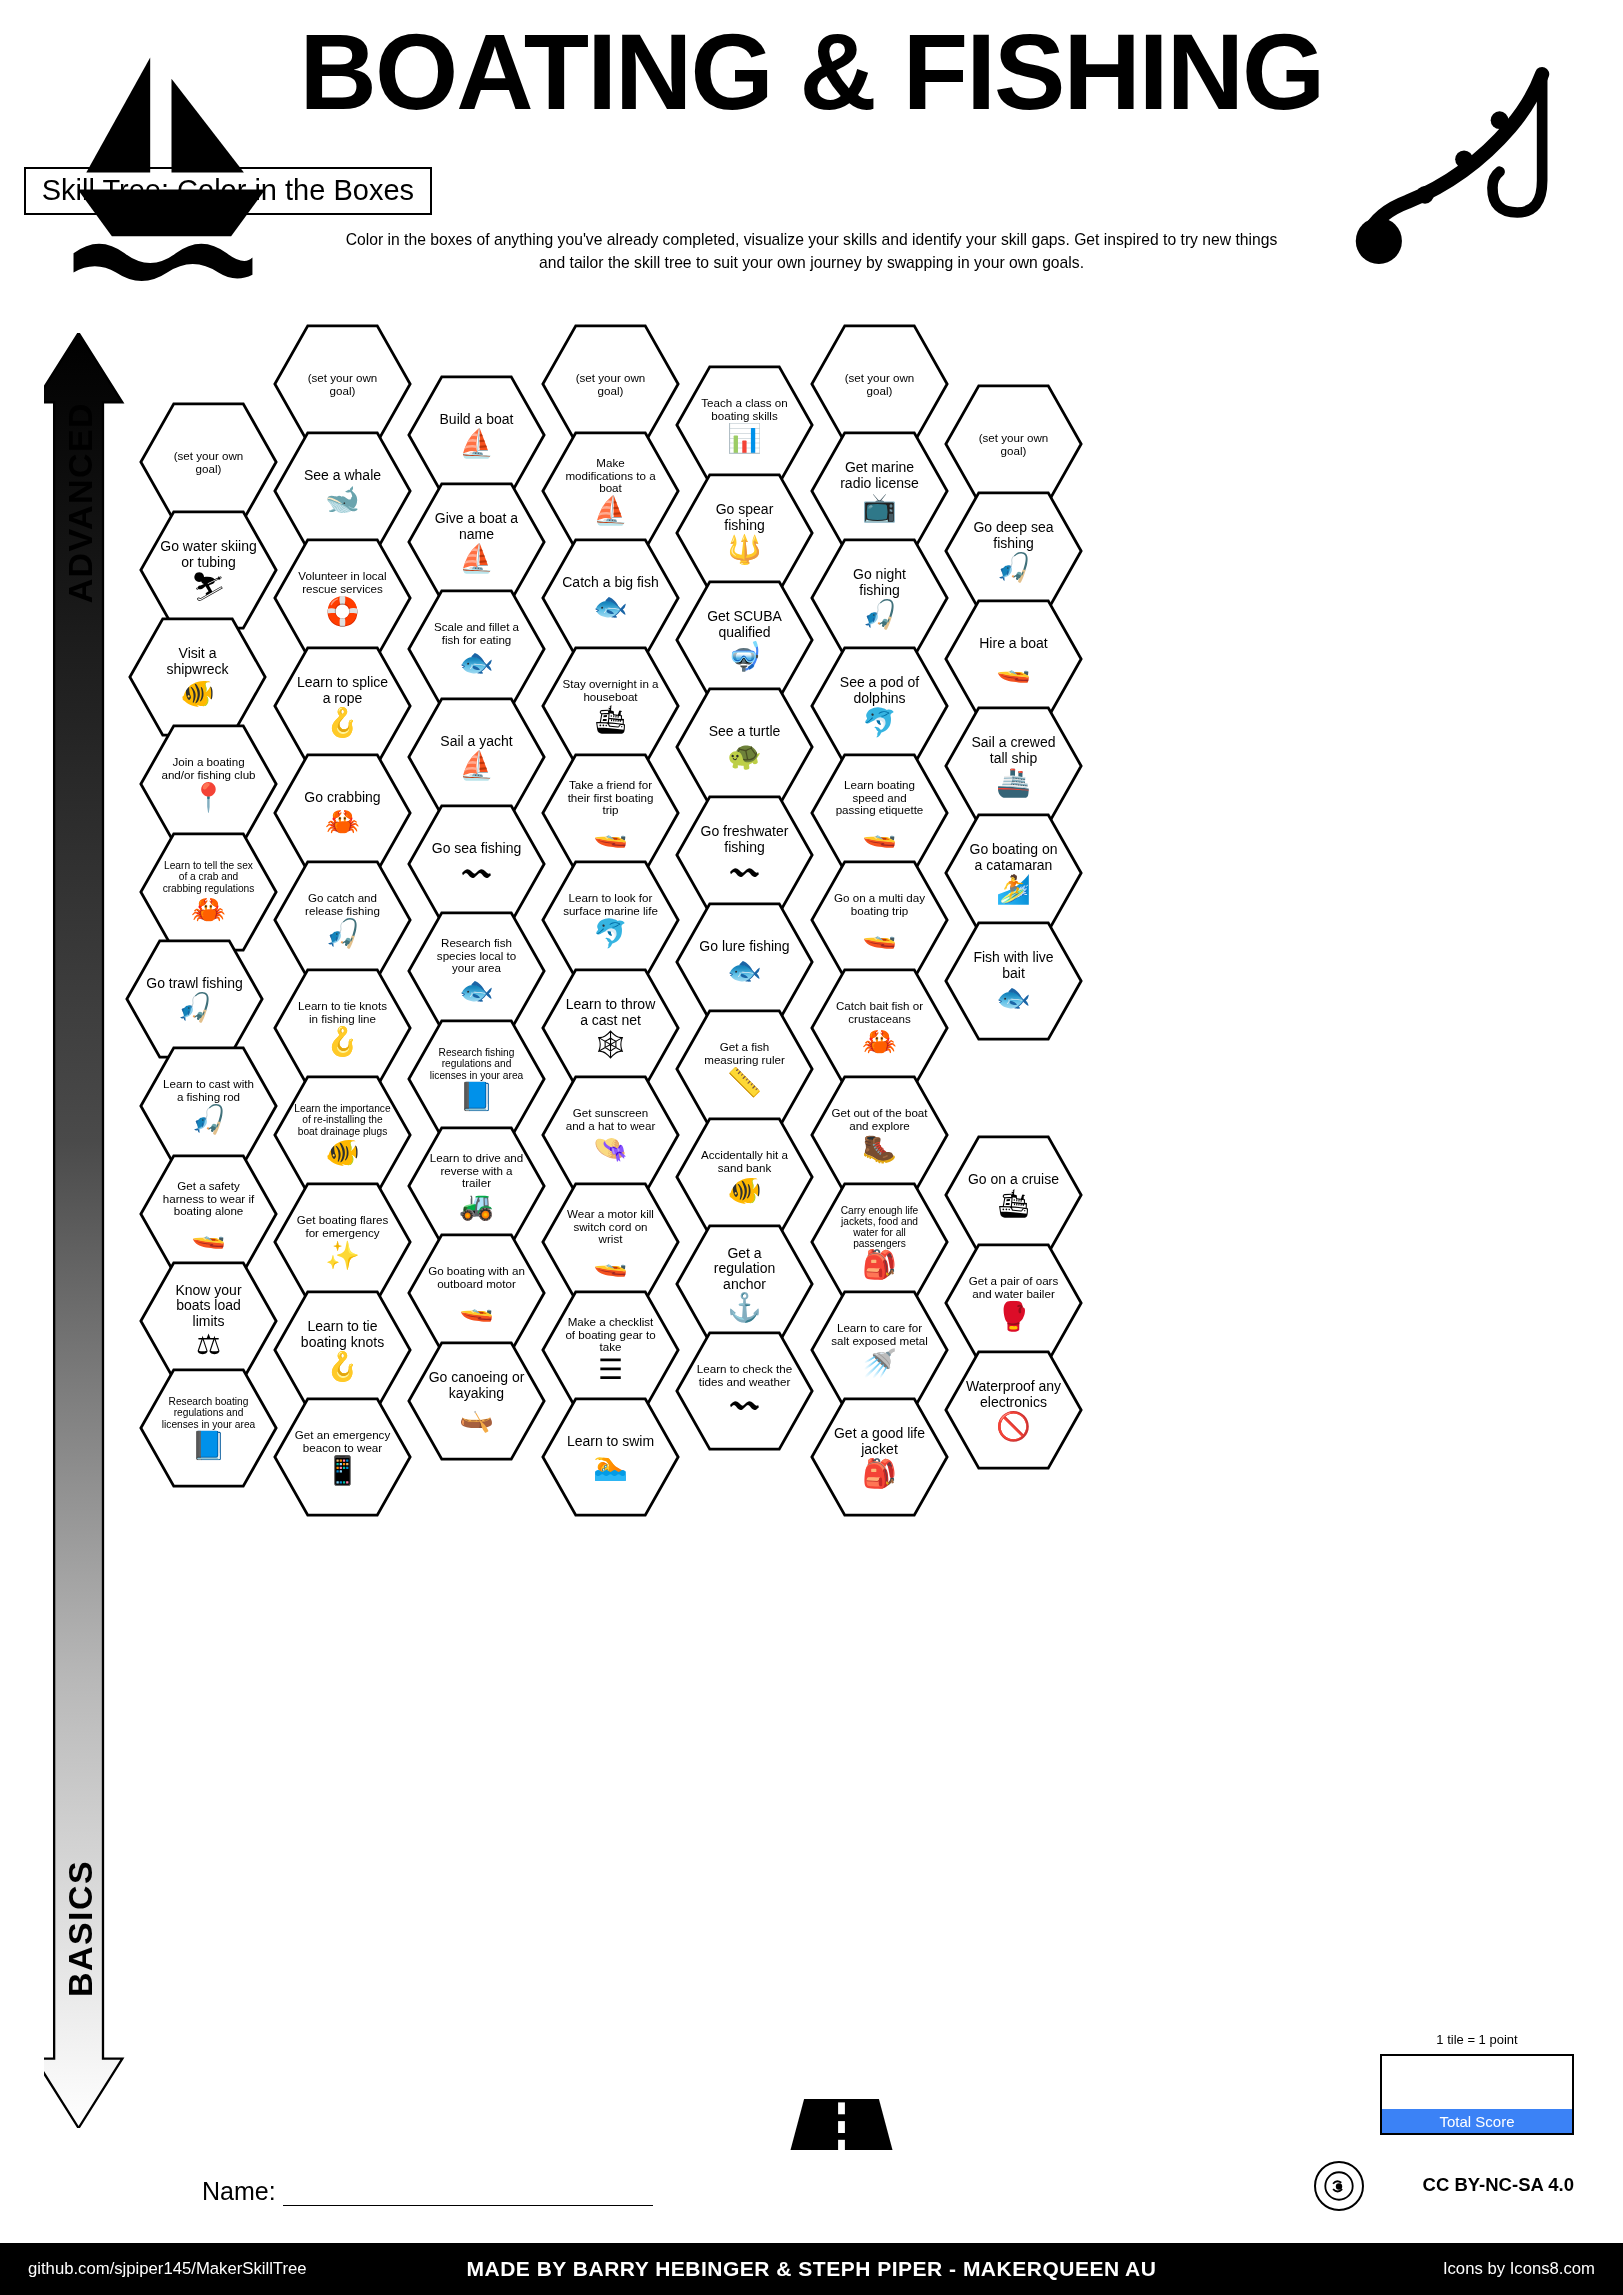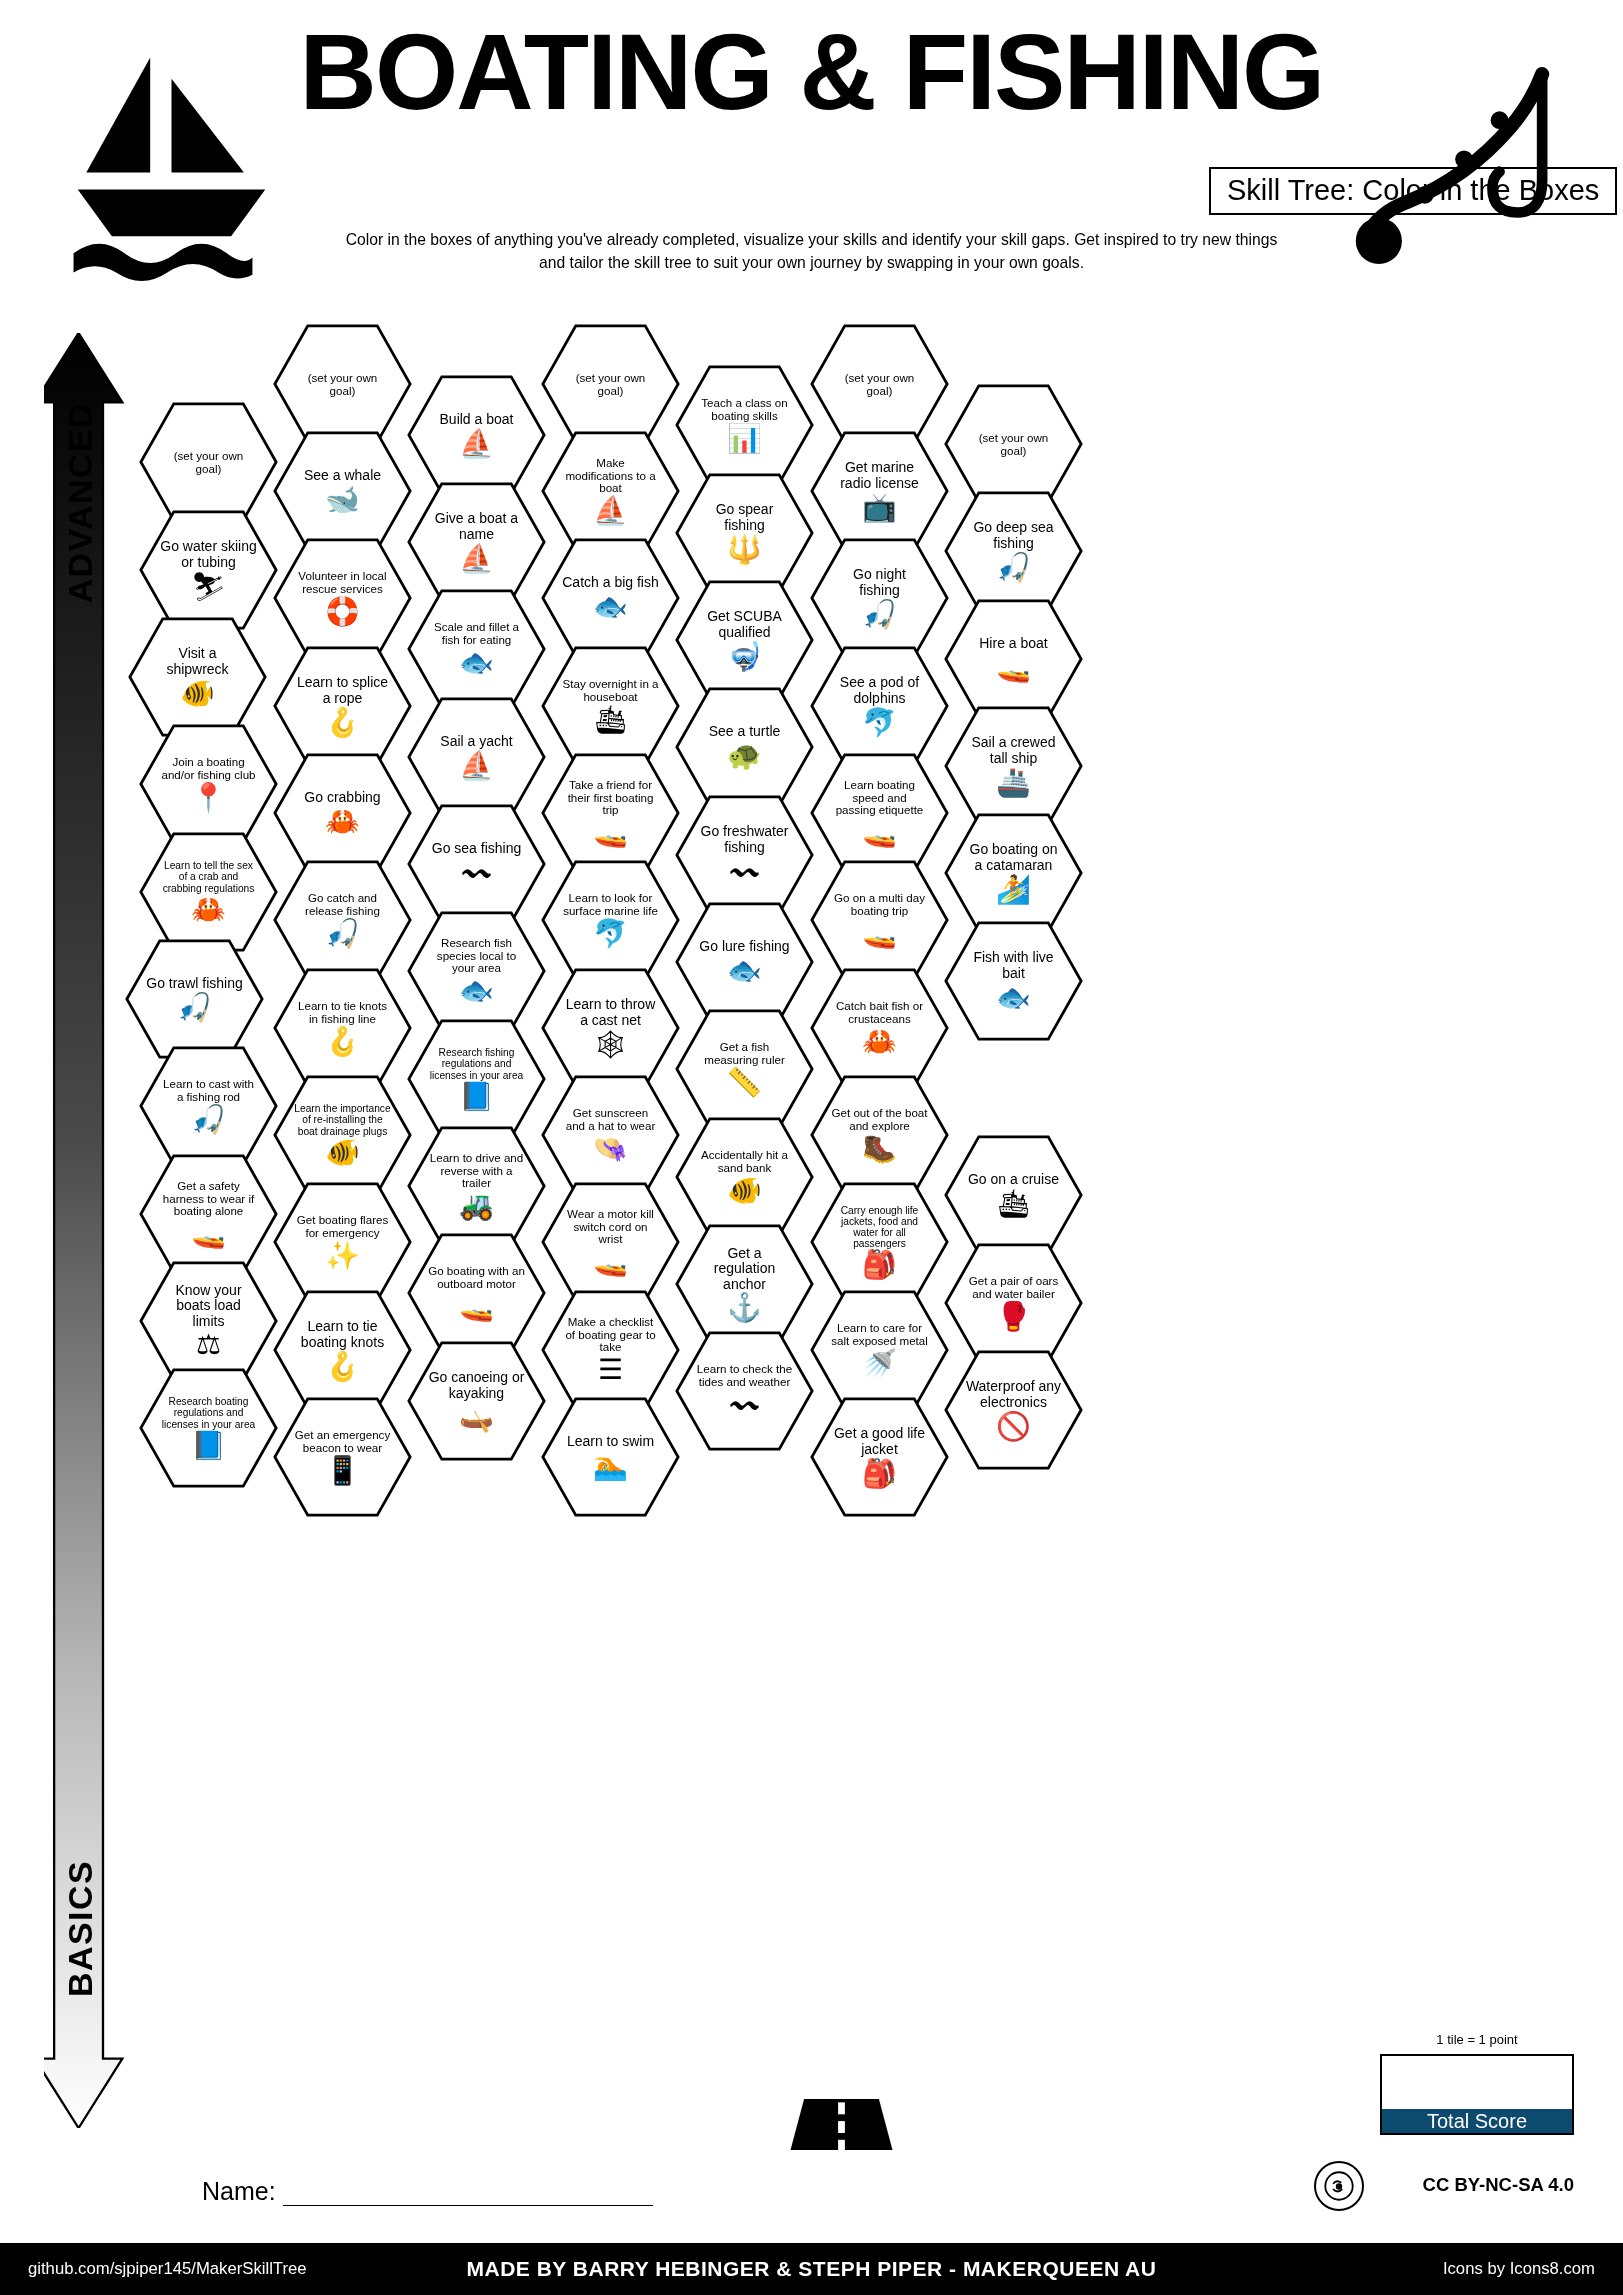--- a/index.html
+++ b/index.html
@@ -15,21 +15,21 @@
   
   .header{position:relative;height:305px;}
   .boat-logo{position:absolute;left:65px;top:28px;width:213px;height:259px;}
   .rod-logo{position:absolute;right:56px;top:37px;width:213px;height:241px;}
   .title{
     position:absolute;left:0;right:0;top:18.5px;
     text-align:center;
     font-size:107px;font-weight:bold;letter-spacing:-1.9px;
     line-height:1;
   }
-  .subtitle-wrap{position:absolute;left:0;right:6px;top:167px;text-align:right;}
+  .subtitle-wrap{position:absolute;left:0;right:16px;top:167px;text-align:left;padding-left:24px;}
   .subtitle{
     display:inline-block;
     border:2.3px solid #000;
     padding:4.6px 15.7px 6.5px 15.7px;
     font-size:29px;
   }
   .blurb{
     position:absolute;left:50%;transform:translateX(-50%);
     top:229px;width:962px;text-align:center;
     font-size:15.7px;line-height:1.45;
@@ -76,21 +76,21 @@
   .hex .ico{font-size:28px;line-height:1;}
   .hex.goal .label{font-size:11.6px;}
 
   
   .score-box{
     position:absolute;right:49px;top:2054px;width:194px;height:81px;
     border:2.3px solid #000;box-sizing:border-box;
   }
   .score-label{
     position:absolute;left:0;right:0;bottom:0;height:24px;
-    background:#0c4a6e;color:#fff;font-size:20px;
+    background:#3b82f6;color:#fff;font-size:15px;
     display:flex;align-items:center;justify-content:center;
   }
   .tile-note{
     position:absolute;right:49px;top:2032px;width:194px;
     text-align:center;font-size:13px;
   }
   .name-line{
     position:absolute;left:160px;top:2177px;font-size:25px;margin-left:42px;
   }
   .name-line .rule{

